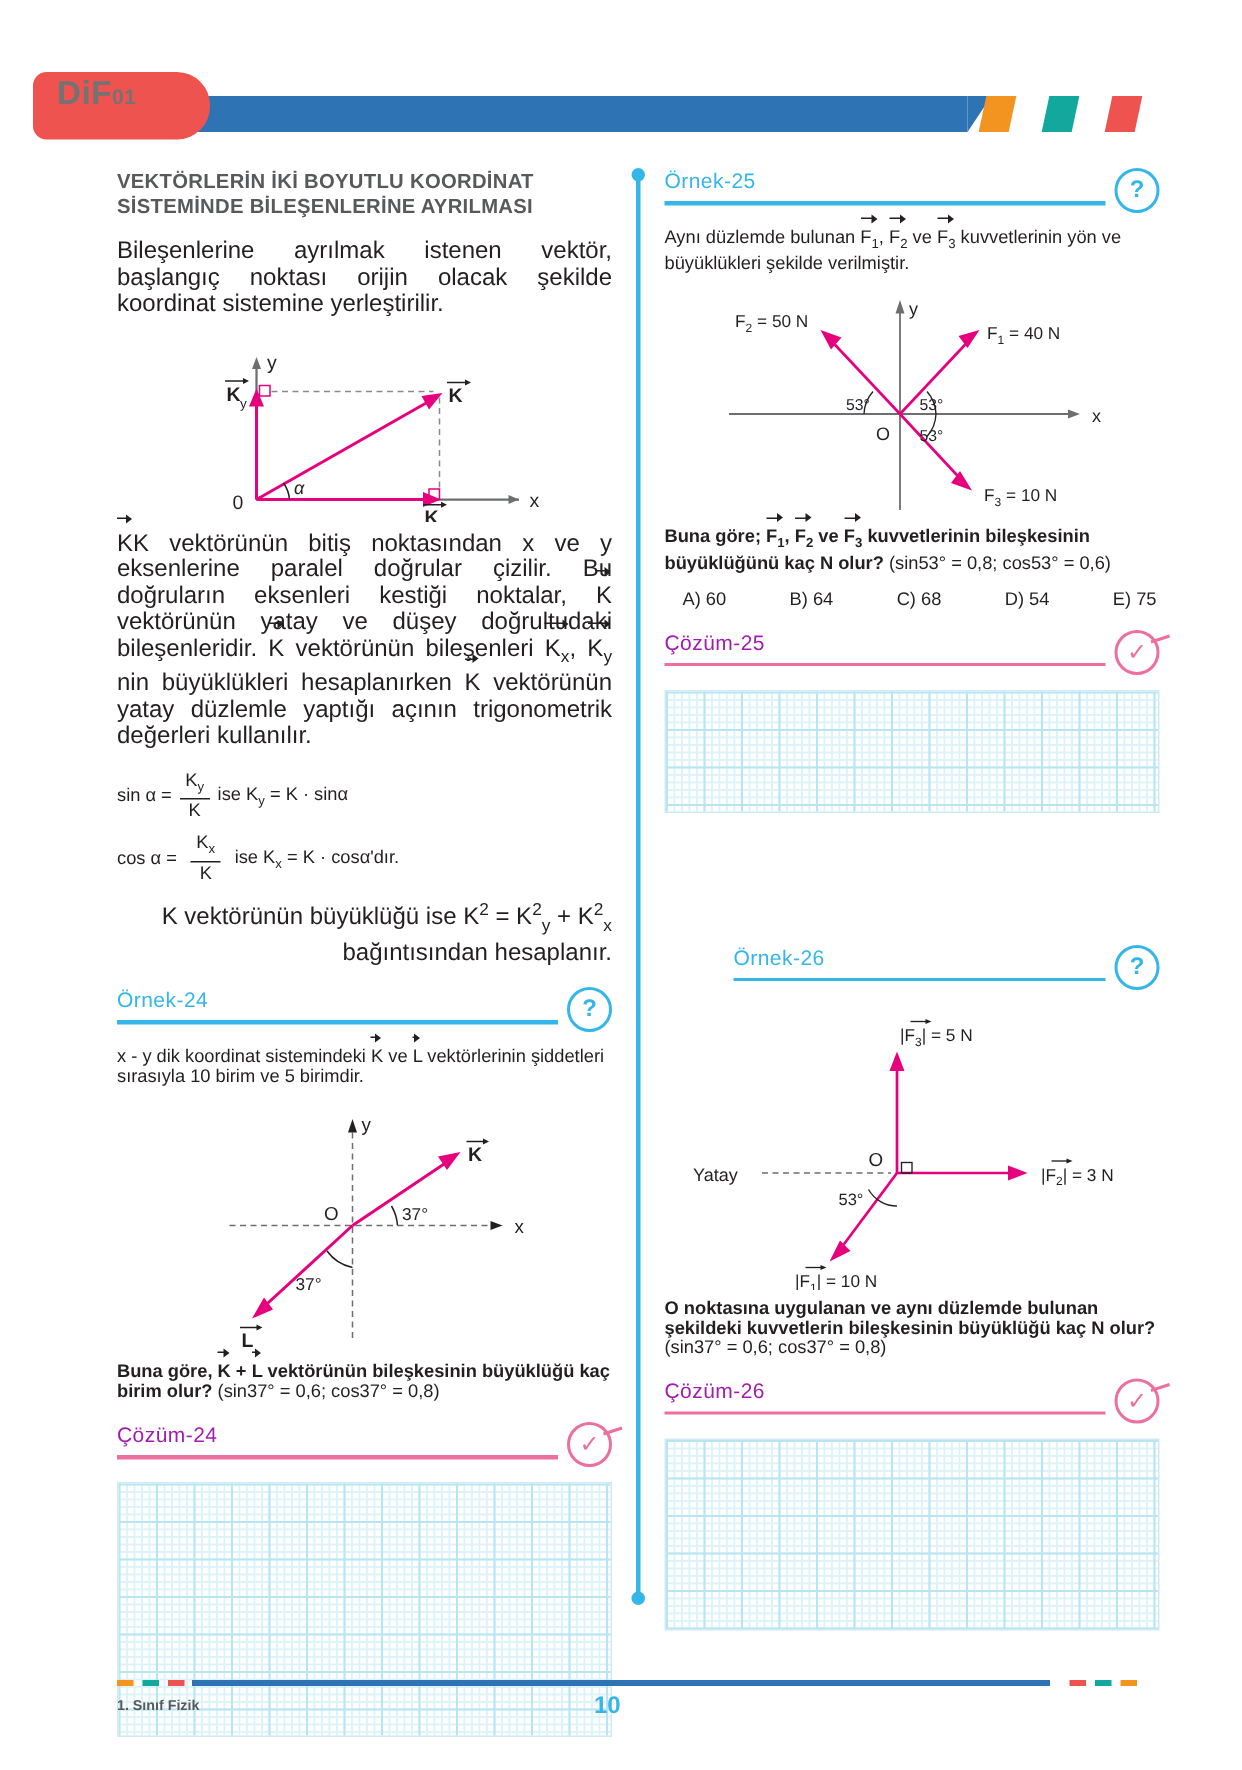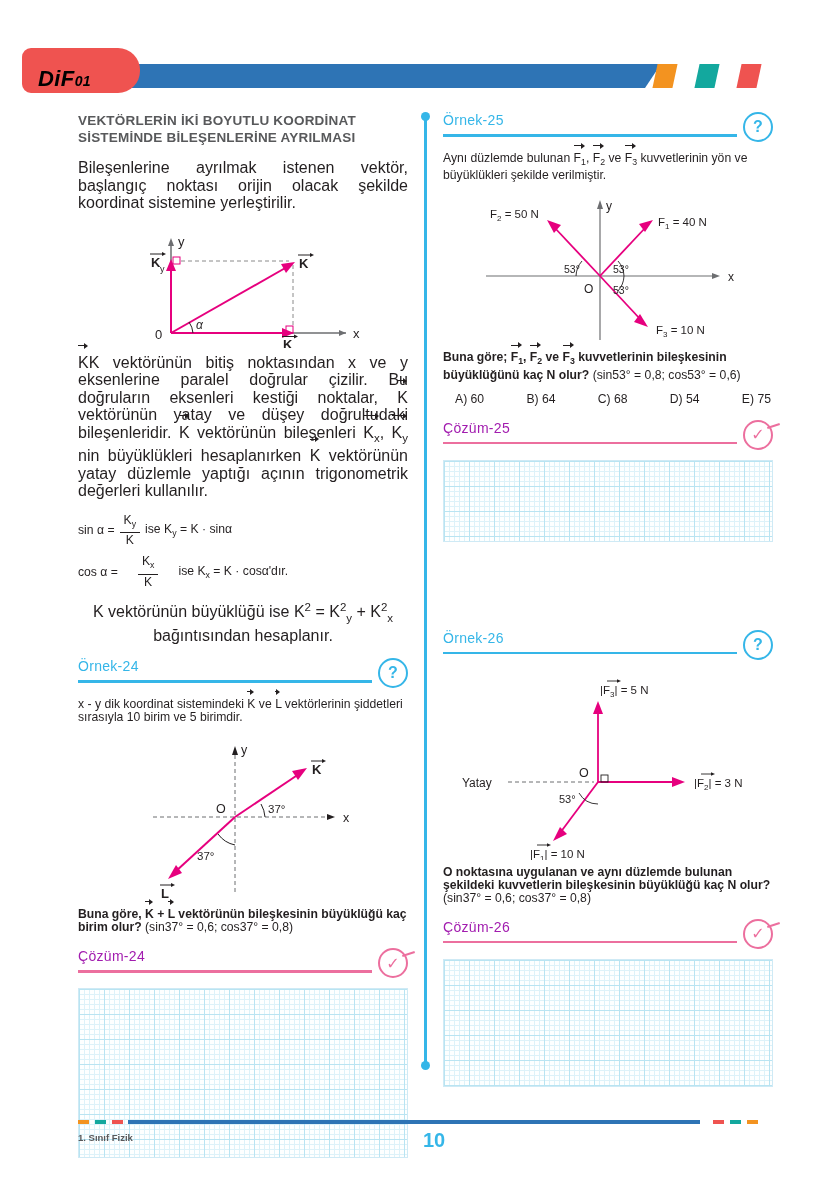--- a/index.html
+++ b/index.html
@@ -19,24 +19,23 @@
   .hdr-blue:after{
     content:"";position:absolute;right:-16px;top:0;width:0;height:0;
     border-left:16px solid #2e74b5;border-bottom:24px solid transparent;
   }
   .hdr-red{
     position:absolute;left:22px;top:0px;width:118px;height:45px;
     background:#ef5350;border-top-left-radius:9px;border-top-right-radius:22px;
     border-bottom-right-radius:22px;border-bottom-left-radius:9px;
   }
   .hdr-logo{
-    position:absolute;left:38px;top:18px;
-    color:#000000;font-weight:bold;font-size:22px;letter-spacing:.4px;
+    position:absolute;left:38px;top:1px;
+    color:#737373;font-weight:bold;font-size:22px;letter-spacing:.4px;
     font-family:"Liberation Sans",sans-serif;
-    font-style:italic;
   }
   .hdr-logo .num{font-size:14px;font-weight:bold;}
   .hdr-dash{position:absolute;top:16px;height:24px;width:20px;transform:skewX(-12deg);}
   .hd1{left:655px;background:#f39320;}
   .hd2{left:697px;background:#13a89e;}
   .hd3{left:739px;background:#ef5350;}
 
   
   .col{position:absolute;top:112px;width:330px;}
   .colL{left:78px;}
@@ -54,21 +53,21 @@
 
   
   h1.section-title{
     font-size:13.5px;line-height:17px;font-weight:bold;color:#58595b;
     margin:0 0 13px 0;letter-spacing:.2px;
   }
   p.body{
     font-size:16px;line-height:17.5px;margin:0 0 11px 0;
     text-align:justify;color:#231f20;
   }
-  p.body.nojust{text-align:center;}
+  p.body.nojust{text-align:right;}
   .q-text{font-size:12.2px;line-height:13px;margin:0 0 8px 0;color:#231f20;}
   .q-bold{font-weight:bold;}
   .vec{position:relative;white-space:nowrap;}
   .vec .arr{
     position:absolute;left:0;right:1px;top:-0.72em;height:6px;
     pointer-events:none;
   }
   .vec .arr:before{
     content:"";position:absolute;left:0;right:2px;top:3px;height:1.2px;background:#231f20;
   }
@@ -118,21 +117,21 @@
   .footer{position:absolute;left:0;bottom:0;width:828px;height:84px;}
   .f-line{position:absolute;left:128px;top:24px;width:572px;height:3.5px;background:#2e74b5;}
   .f-dash{position:absolute;top:24px;width:11px;height:3.5px;}
   .fl1{left:78px;background:#f39320;}
   .fl2{left:95px;background:#13a89e;}
   .fl3{left:112px;background:#ef5350;}
   .fr1{left:713px;background:#ef5350;}
   .fr2{left:730px;background:#13a89e;}
   .fr3{left:747px;background:#f39320;}
   .f-label{position:absolute;left:78px;top:36px;font-size:9.5px;color:#58595b;font-weight:bold;}
-  .f-page{position:absolute;left:423px;top:33px;font-size:20px;color:#35b6e8;font-weight:bold;}
+  .f-page{position:absolute;left:396px;top:33px;font-size:16px;color:#35b6e8;font-weight:bold;}
 
   
   .fig{display:block;margin:4px auto 6px auto;}
   .ft{font-family:"Liberation Sans",sans-serif;fill:#231f20;}
 </style>
 </head>
 <body>
 
 <div class="page">
 
@@ -200,21 +199,21 @@
     <p class="body"><span class="vec"><span class="arr"></span>K</span><span>K vektörünün bitiş noktasından x ve y eksenlerine paralel doğrular çizilir. Bu doğruların eksenleri kestiği noktalar, </span><span class="vec"><span class="arr"></span>K</span><span> vektörünün yatay ve düşey doğrultudaki bileşenleridir. </span><span class="vec"><span class="arr"></span>K</span><span> vektörünün bileşenleri </span><span class="vec"><span class="arr"></span>K<sub>x</sub></span><span>, </span><span class="vec"><span class="arr"></span>K<sub>y</sub></span><span> nin büyüklükleri hesaplanırken </span><span class="vec"><span class="arr"></span>K</span><span> vektörünün yatay düzlemle yaptığı açının trigonometrik değerleri kullanılır.</span></p>
 
     <div style="font-size:12.2px;margin:14px 0 0 0;display:flex;align-items:center;gap:5px;">
       <span>sin α =</span>
       <span style="display:inline-block;text-align:center;line-height:13px;">
         <span style="display:block;border-bottom:1.2px solid #231f20;padding:0 4px 1px 4px;">K<sub>y</sub></span>
         <span style="display:block;padding-top:1px;">K</span>
       </span>
       <span>ise K<sub>y</sub> = K · sinα</span>
     </div>
-    <div style="font-size:12.2px;margin:8px 0 0 0;display:flex;align-items:center;gap:20px;">
+    <div style="font-size:12.2px;margin:8px 0 0 0;display:flex;align-items:center;gap:9px;">
       <span>cos α =</span>
       <span style="display:inline-block;text-align:center;line-height:13px;">
         <span style="display:block;border-bottom:1.2px solid #231f20;padding:0 4px 1px 4px;">K<sub>x</sub></span>
         <span style="display:block;padding-top:1px;">K</span>
       </span>
       <span>ise K<sub>x</sub> = K · cosα'dır.</span>
     </div>
     <p class="body nojust" style="margin-top:10px;">K vektörünün büyüklüğü ise K<sup>2</sup> = K<sup>2</sup><sub>y</sub> + K<sup>2</sup><sub>x</sub> bağıntısından hesaplanır.</p>
 
     <div class="bar ornek">
@@ -315,21 +314,21 @@
       <span>E) 75</span>
     </div>
 
     <div class="bar cozum">
       <span class="label">Çözüm-25</span>
       <span class="rule"></span>
       <span class="badge check">✓</span>
     </div>
     <div class="grid" style="height:82px;"></div>
 
-    <div class="bar ornek" style="margin-top:88px;">
+    <div class="bar ornek" style="margin-top:88px;margin-left:46px;">
       <span class="label">Örnek-26</span>
       <span class="rule"></span>
       <span class="badge">?</span>
     </div>
 
     <svg class="fig" width="320" height="190" viewBox="0 0 320 190">
 
       <line x1="150" y1="112" x2="150" y2="40" stroke="#e6007e" stroke-width="1.8"></line>
       <polygon points="150,31 145,44 155,44" fill="#e6007e"></polygon>
 

